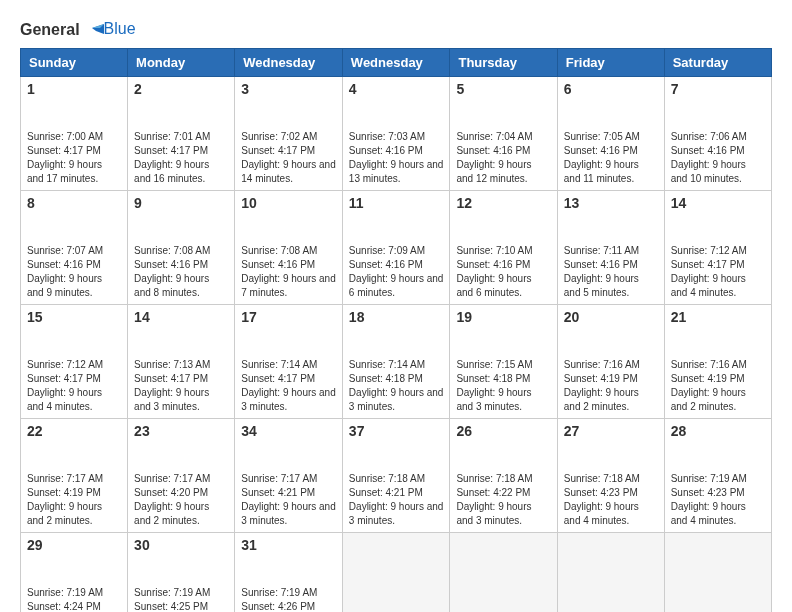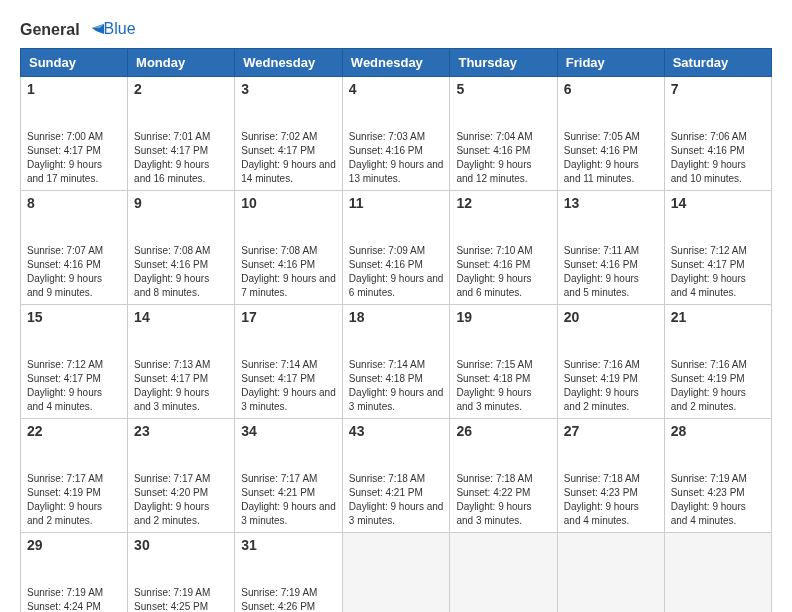--- a/index.html
+++ b/index.html
@@ -207,21 +207,21 @@
         </td>
         <td>
           <span class="day-number">23</span>
           <div class="day-info">Sunrise: 7:17 AM<br>Sunset: 4:20 PM<br>Daylight: 9 hours and 2 minutes.</div>
         </td>
         <td>
           <span class="day-number">34</span>
           <div class="day-info">Sunrise: 7:17 AM<br>Sunset: 4:21 PM<br>Daylight: 9 hours and 3 minutes.</div>
         </td>
         <td>
-          <span class="day-number">43</span>
+          <span class="day-number">37</span>
           <div class="day-info">Sunrise: 7:18 AM<br>Sunset: 4:21 PM<br>Daylight: 9 hours and 3 minutes.</div>
         </td>
         <td>
           <span class="day-number">26</span>
           <div class="day-info">Sunrise: 7:18 AM<br>Sunset: 4:22 PM<br>Daylight: 9 hours and 3 minutes.</div>
         </td>
         <td>
           <span class="day-number">27</span>
           <div class="day-info">Sunrise: 7:18 AM<br>Sunset: 4:23 PM<br>Daylight: 9 hours and 4 minutes.</div>
         </td>

